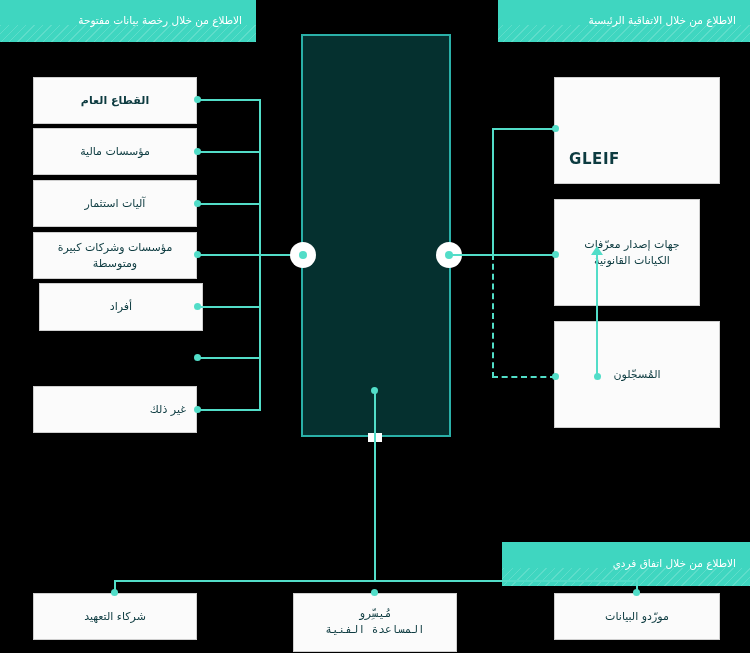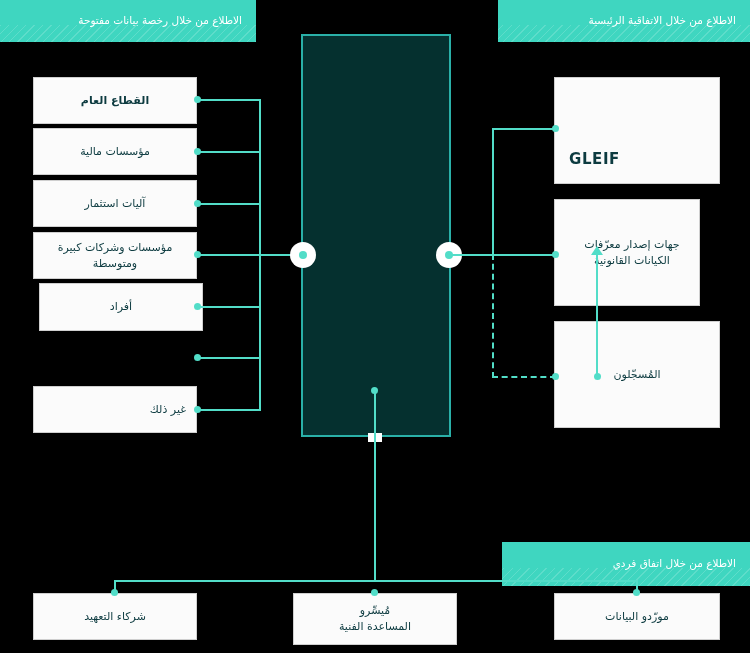--- a/index.html
+++ b/index.html
@@ -83,21 +83,21 @@
     font-weight:bold;
     letter-spacing:.6px;
     color:#0d3b40;
     direction:ltr;
   }
   #box-lou        {left:554px;top:199px;width:146px;height:107px;padding-left:20px;}
   #box-registrants{left:554px;top:321px;width:166px;height:107px;}
 
   
   #box-outsourcing {left:33px; top:593px; width:164px;height:47px;}
-  #box-ta          {left:293px;top:593px;width:164px;height:52px;}
+  #box-ta          {left:293px;top:593px;width:164px;height:59px;font-family:Liberation Mono, monospace;}
   #box-suppliers   {left:554px;top:593px;width:166px;height:47px;}
 
   
   #central-panel{
     position:absolute;
     left:301px;top:34px;width:150px;height:403px;
     background:#05302f;
     border:2px solid #2ab0a8;
     box-sizing:border-box;
   }

